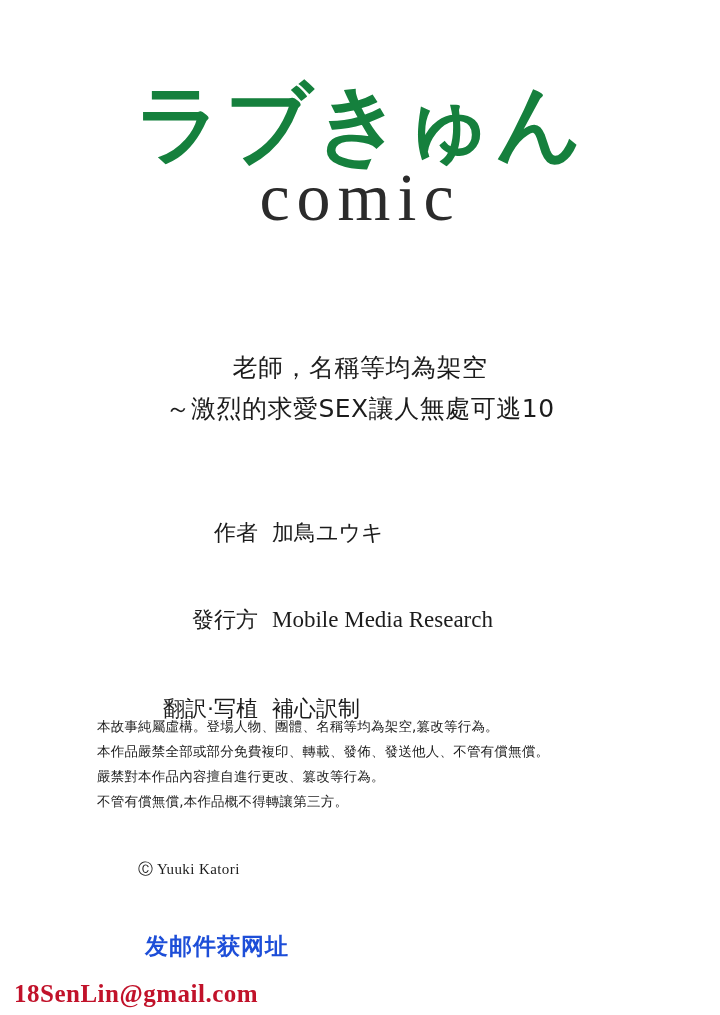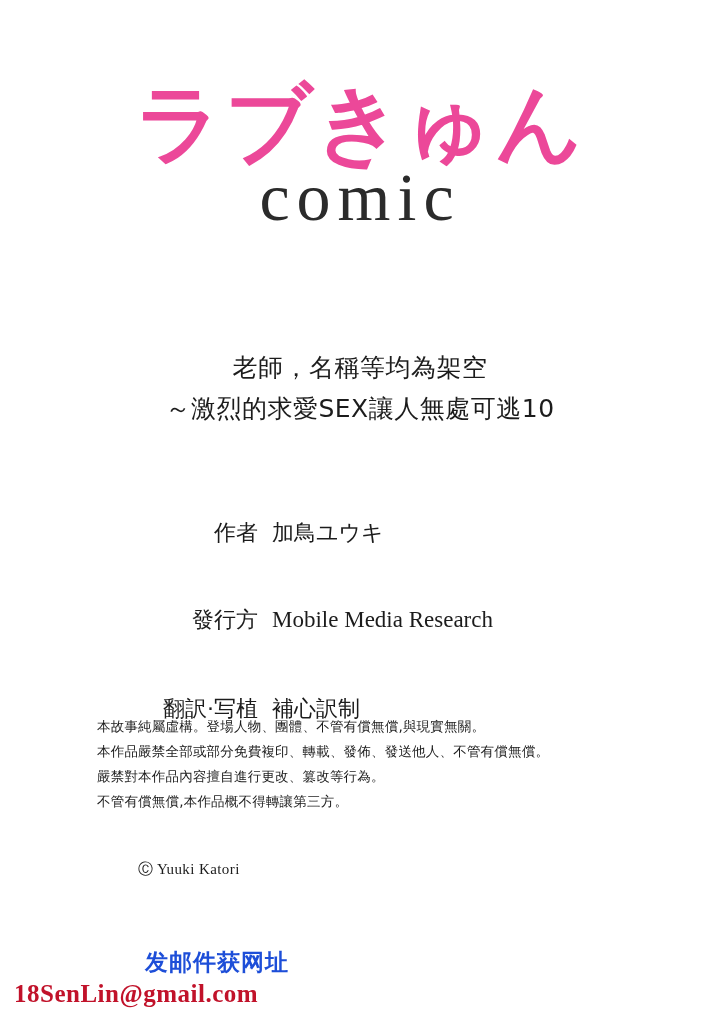--- a/index.html
+++ b/index.html
@@ -30,21 +30,21 @@
     left: 0;
     width: 720px;
     text-align: center;
   }
   .logo-jp {
     font-family: "DejaVu Sans", sans-serif;
     font-size: 86px;
     line-height: 1.05;
     font-weight: 700;
     letter-spacing: 2px;
-    color: #ec4899;
+    color: #15803d;
     white-space: nowrap;
   }
   .logo-comic {
     margin-top: -6px;
     font-family: "Liberation Serif", serif;
     font-size: 68px;
     line-height: 1.05;
     letter-spacing: 7px;
     color: #2b2b2b;
     font-weight: 400;
@@ -147,21 +147,21 @@
     margin-left: 58px;
     line-height: 1.25;
   }
   .wm-line2 {
     font-family: "Liberation Serif", serif;
     font-size: 25px;
     font-weight: 700;
     color: #c1122a;
     letter-spacing: 0.5px;
     text-align: left;
-    margin-top: 2px;
+    margin-top: 18px;
     line-height: 1.2;
   }
 </style>
 </head>
 <body>
 
 <div class="page">
 
   <div class="logo-block">
     <div class="logo-jp">ラブきゅん</div>
@@ -182,21 +182,21 @@
       <div class="credit-label">發行方</div>
       <div class="credit-value serif">Mobile Media Research</div>
     </div>
     <div class="credit-row">
       <div class="credit-label">翻訳·写植</div>
       <div class="credit-value">補心訳制</div>
     </div>
   </div>
 
   <div class="disclaimer">
-    <p>本故事純屬虛構。登場人物、團體、不管有償無償,與現實無關。</p>
+    <p>本故事純屬虛構。登場人物、團體、名稱等均為架空,篡改等行為。</p>
     <p>本作品嚴禁全部或部分免費複印、轉載、發佈、發送他人、不管有償無償。</p>
     <p>嚴禁對本作品內容擅自進行更改、篡改等行為。</p>
     <p>不管有償無償,本作品概不得轉讓第三方。</p>
   </div>
 
   <div class="copyright">Ⓒ Yuuki Katori</div>
 
   <div class="watermark">
     <div class="wm-line1">发邮件获网址</div>
     <div class="wm-line2">18SenLin@gmail.com</div>

